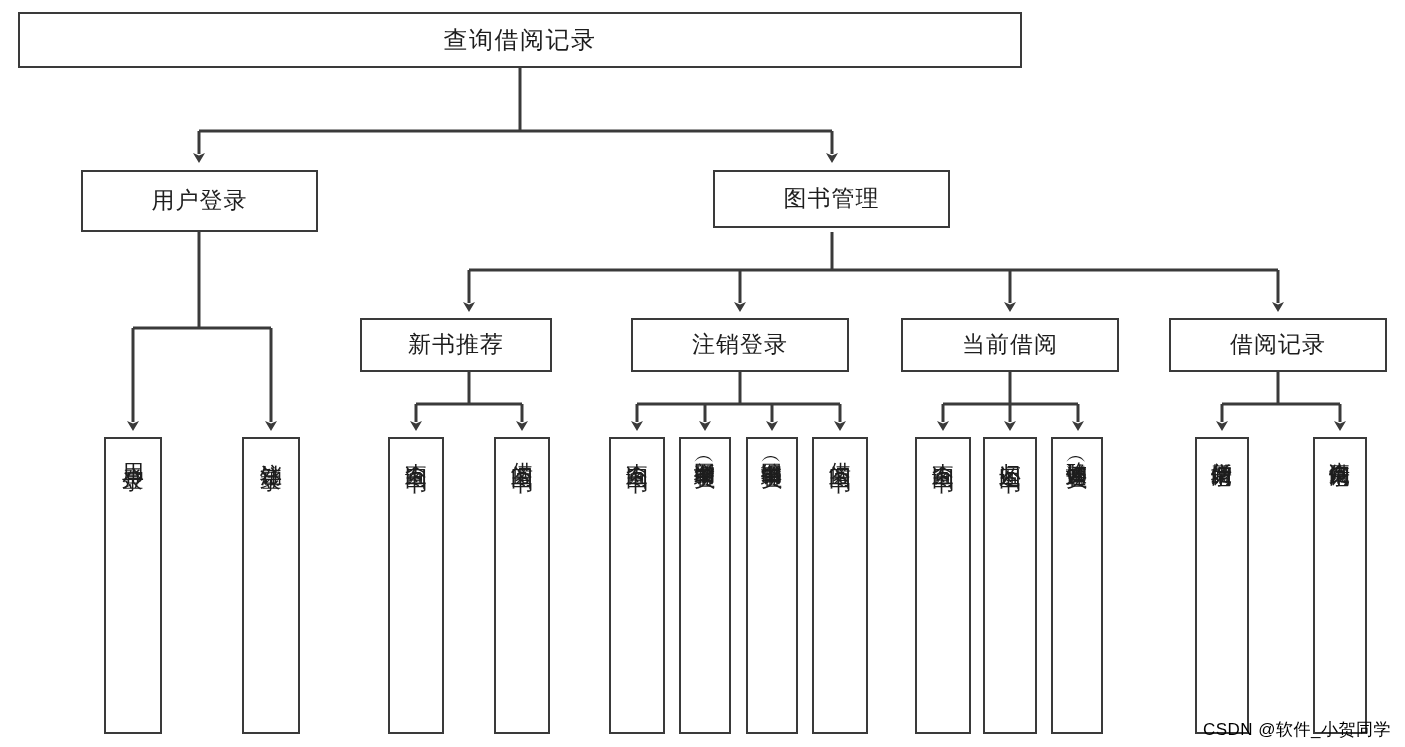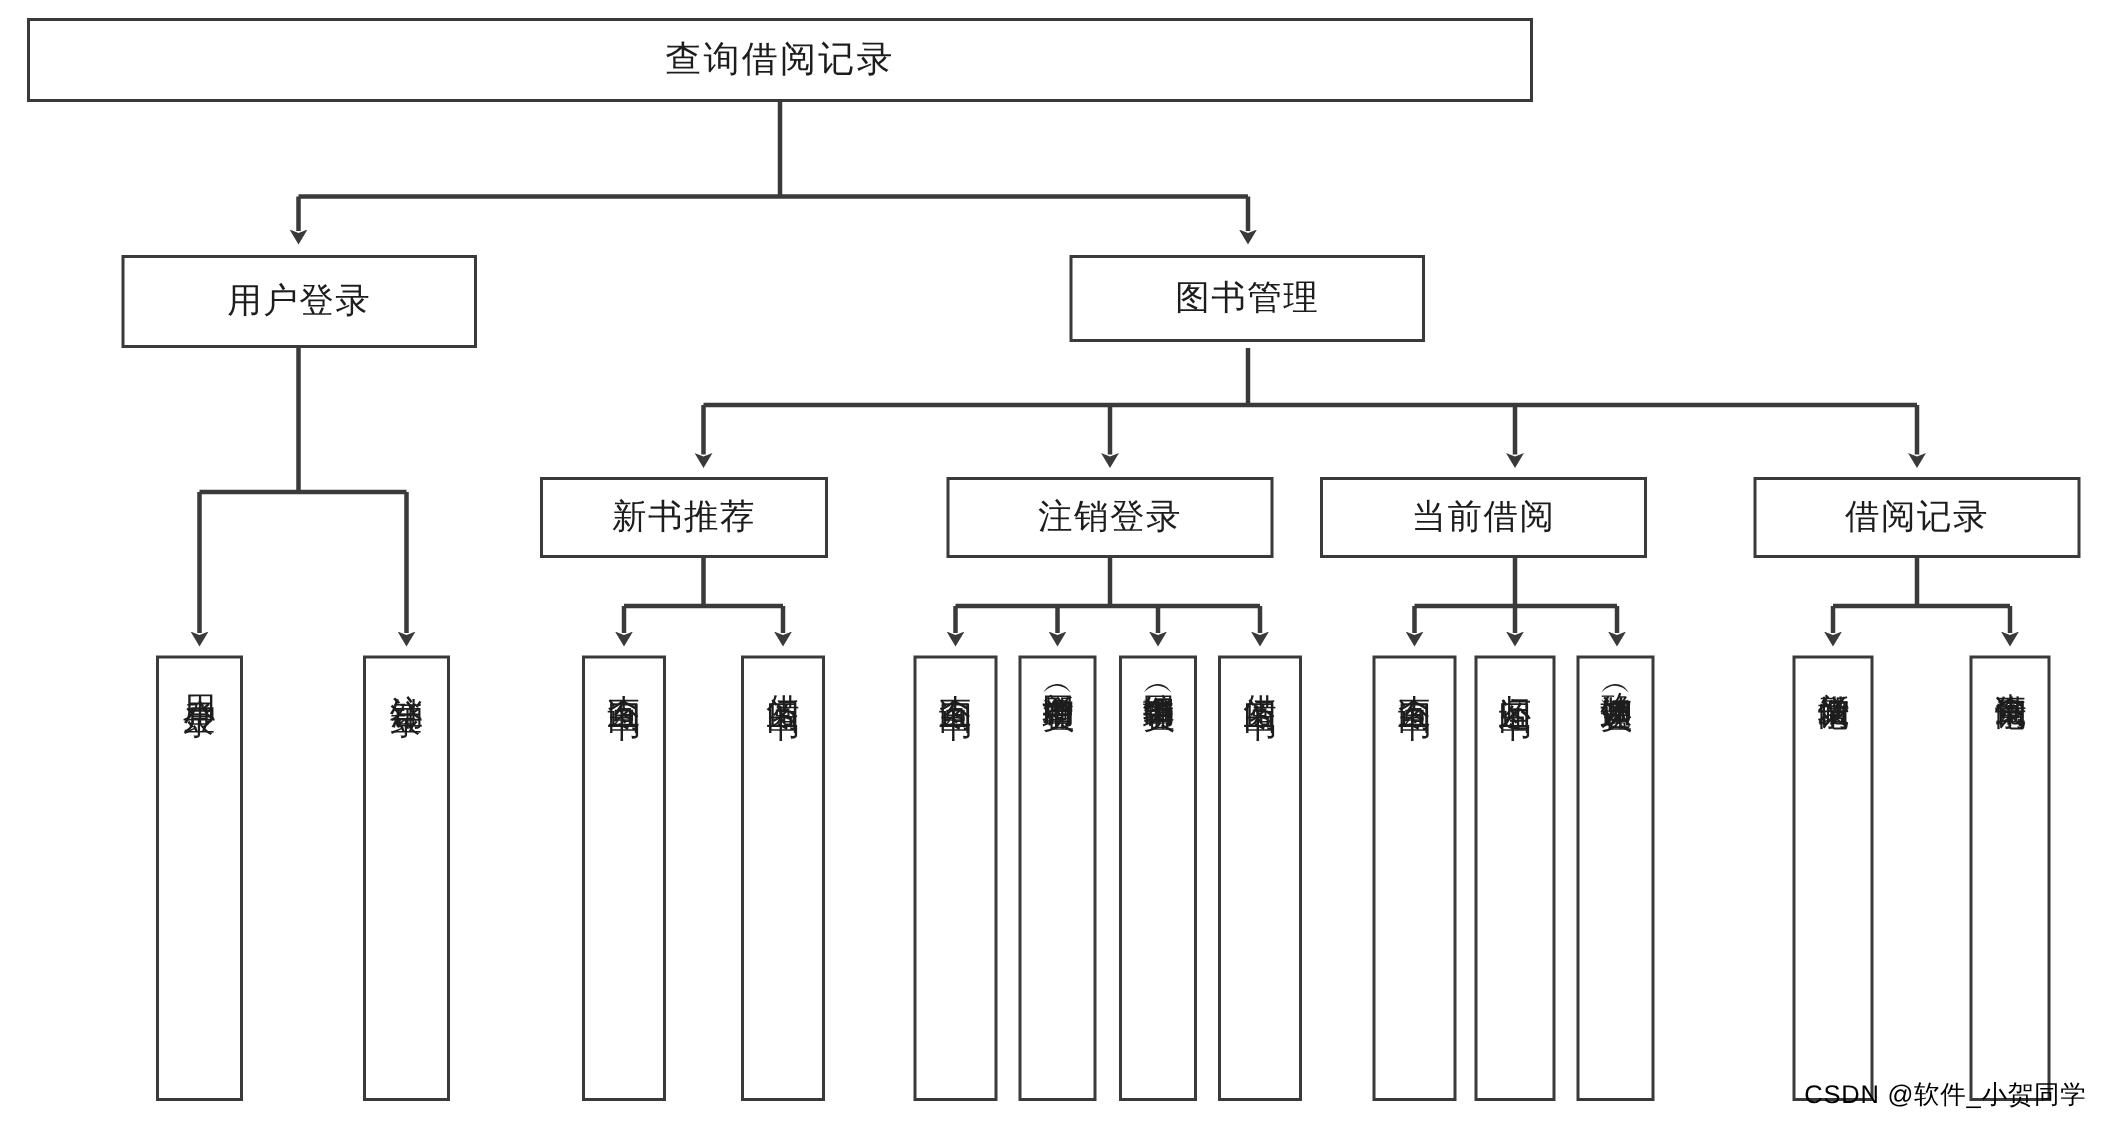--- a/index.html
+++ b/index.html
@@ -151,21 +151,21 @@
   </div>
 
   <div class="node horiz" style="left:360px; top:318px; width:192px; height:54px;">
     <span class="node-label">新书推荐</span>
   </div>
 
   <div class="node horiz" style="left:631px; top:318px; width:218px; height:54px;">
     <span class="node-label">注销登录</span>
   </div>
 
-  <div class="node horiz" style="left:880px; top:318px; width:218px; height:54px;">
+  <div class="node horiz" style="left:901px; top:318px; width:218px; height:54px;">
     <span class="node-label">当前借阅</span>
   </div>
 
   <div class="node horiz" style="left:1169px; top:318px; width:218px; height:54px;">
     <span class="node-label">借阅记录</span>
   </div>
 
   <div class="node vert" style="left:104px; top:437px; width:58px; height:297px;">
     <span class="node-label">用户登录</span>
   </div>

